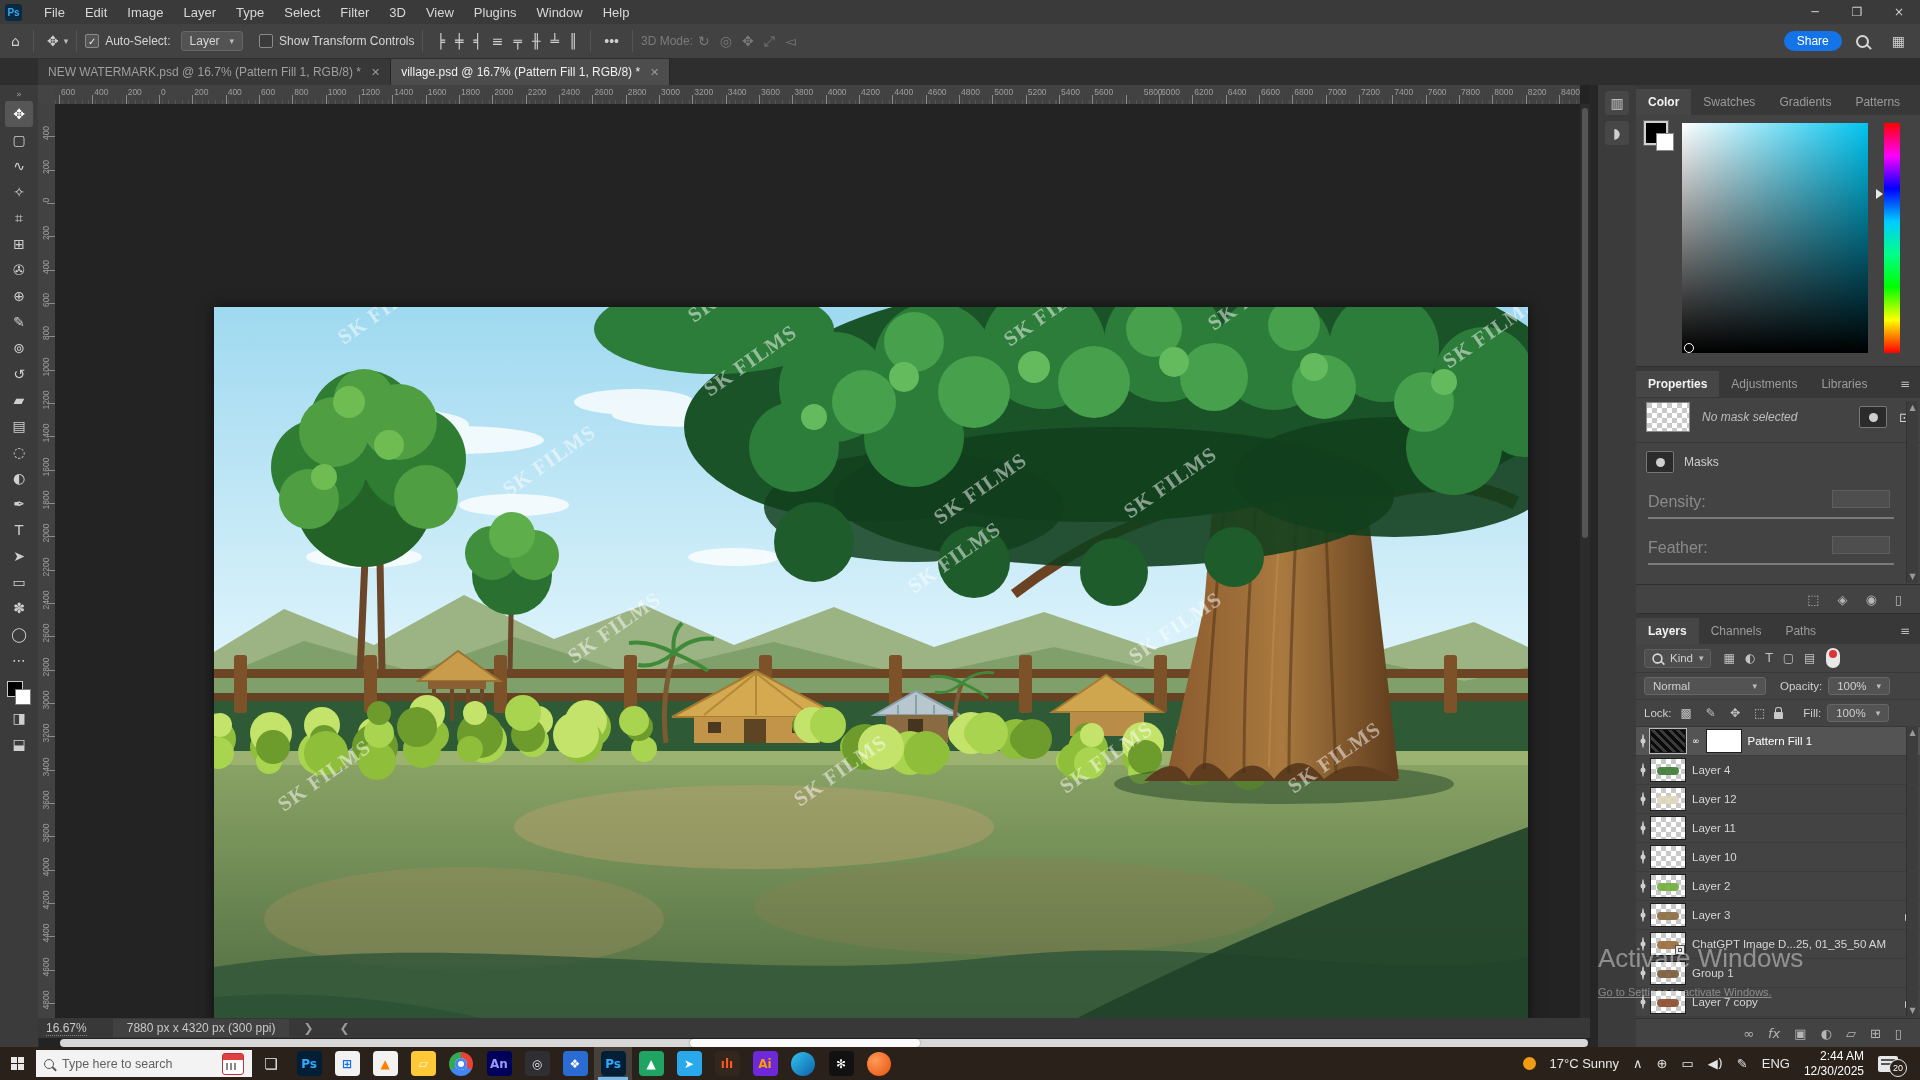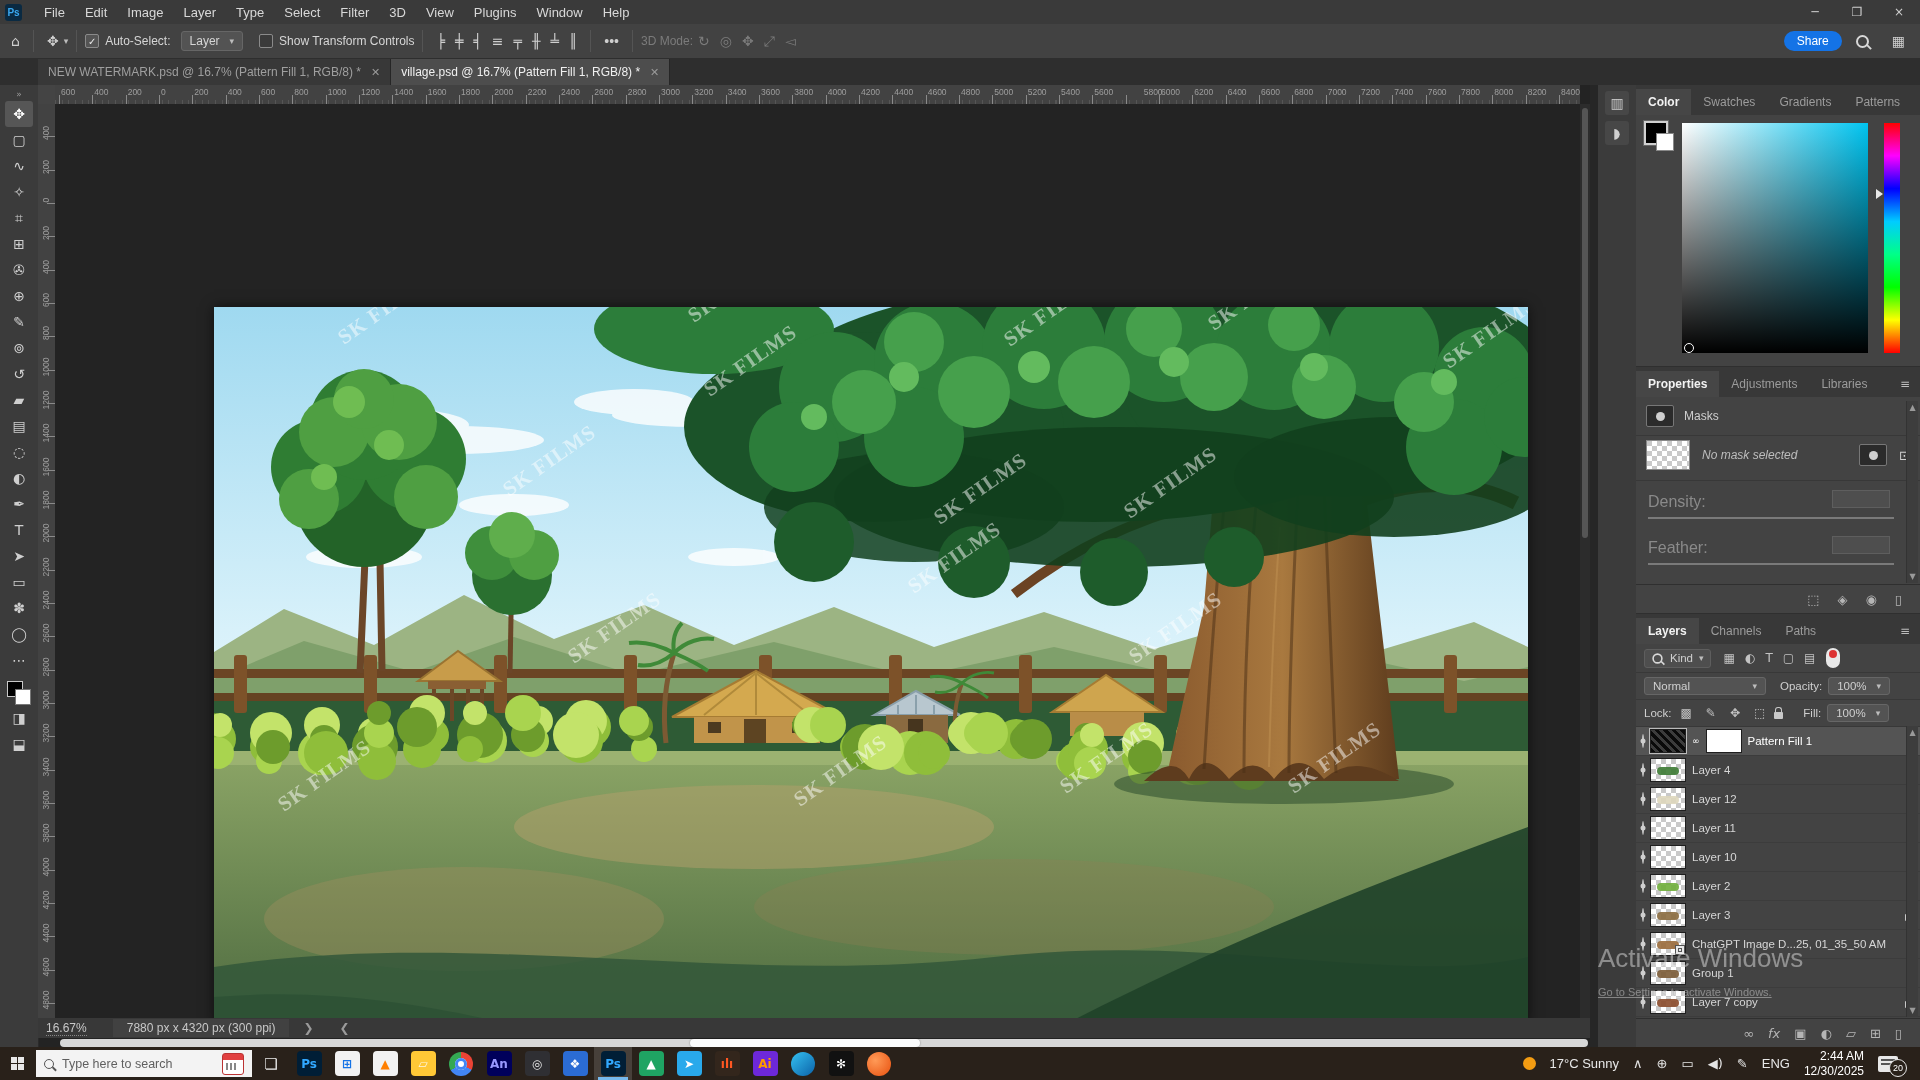--- a/index.html
+++ b/index.html
@@ -715,29 +715,29 @@
       </div>
     </div>
 
     <div class="psec" id="props-panel" style="height:246px">
       <div class="ptabs" id="props-tabs">
           <span class="ptab active">Properties</span>
           <span class="ptab">Adjustments</span>
           <span class="ptab">Libraries</span>
           <span class="pmenu g">≡</span>
         </div>
-      <div class="prow" style="padding:8px 10px;gap:10px;">
-        <span class="mask-ic"></span>
-        <span>Masks</span>
-      </div>
       <div class="prow" style="padding:4px 10px 10px;gap:12px;border-top:1px solid #383838;border-bottom:1px solid #383838;">
         <span class="checker" style="width:42px;height:28px;border:1px solid #888;"></span>
         <span style="font-style:italic;color:#bdbdbd;">No mask selected</span>
         <span style="margin-left:auto" class="mask-ic"></span>
         <span class="g" style="color:#cfcfcf;font-size:13px;">⊡</span>
+      </div>
+      <div class="prow" style="padding:8px 10px;gap:10px;">
+        <span class="mask-ic"></span>
+        <span>Masks</span>
       </div>
       <div style="position:relative;height:46px;">
         <span class="dimlab" style="top:12px">Density:</span>
         <span class="valbox" style="top:9px"></span>
         <span class="slider-line" style="top:36px"></span>
       </div>
       <div style="position:relative;height:46px;">
         <span class="dimlab" style="top:12px">Feather:</span>
         <span class="valbox" style="top:9px"></span>
         <span class="slider-line" style="top:36px"></span>

